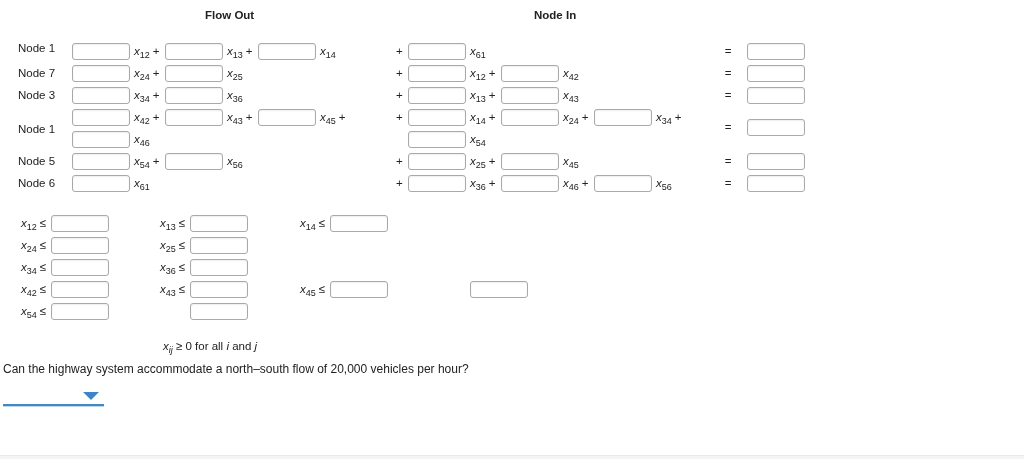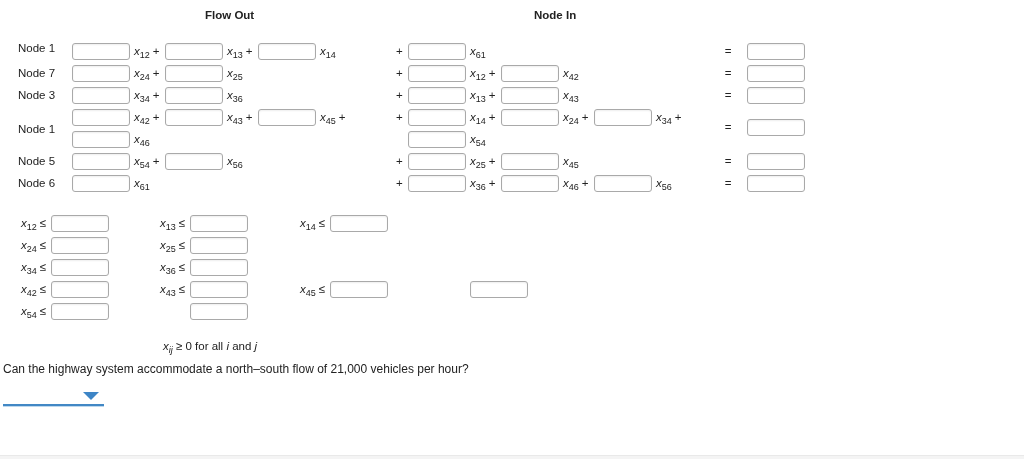--- a/index.html
+++ b/index.html
@@ -39,21 +39,21 @@
 </style>
 </head>
 <body>
 
 <div id="app">
   <div class="hdr" style="left:205px;top:9px">Flow Out</div>
   <div class="hdr" style="left:534px;top:9px">Node In</div>
 
   <div class="nonneg"><i>x</i><sub><i>ij</i></sub> <span>≥ 0 for all</span> <i>i</i> <span>and</span> <i>j</i></div>
 
-  <div class="question">Can the highway system accommodate a north–south flow of 21,000 vehicles per hour?</div>
+  <div class="question">Can the highway system accommodate a north–south flow of 20,000 vehicles per hour?</div>
 
   <div class="dropdown">
     <div class="tri"></div>
   </div>
 
 
   <div class="bottombar"></div>
 <input class="ibox" type="text" style="left: 72px; top: 43px; width: 58px; height: 17px;">
     <span class="lbl" style="left: 134px; top: 43px;"><i>x</i><sub>12</sub><span class="op">+</span></span>
     <input class="ibox" type="text" style="left: 165px; top: 43px; width: 58px; height: 17px;">

